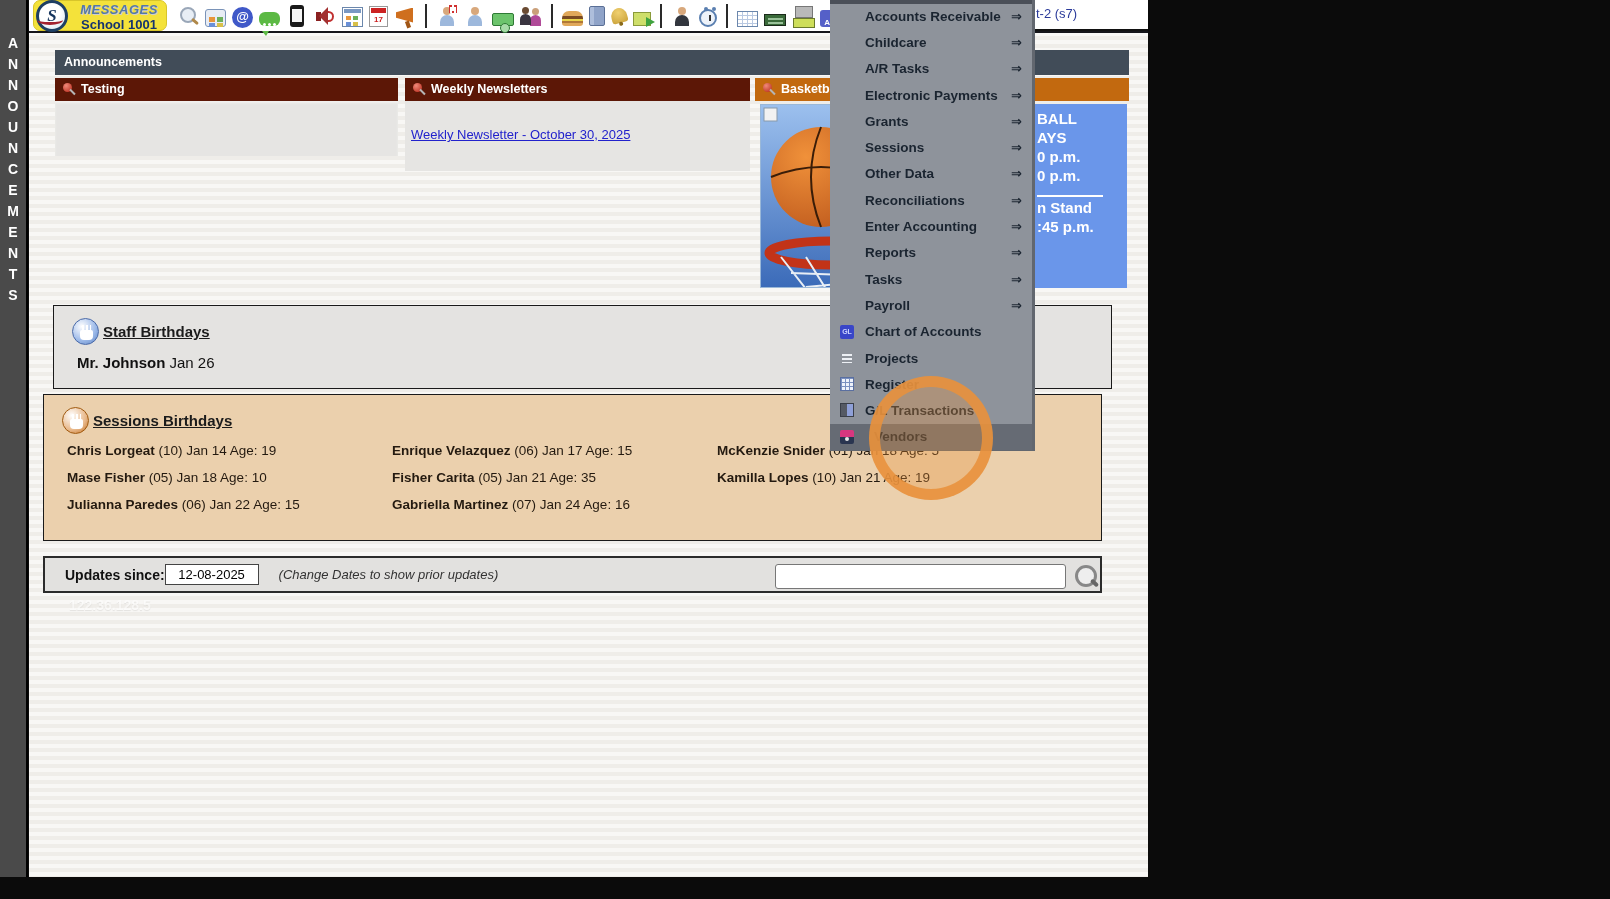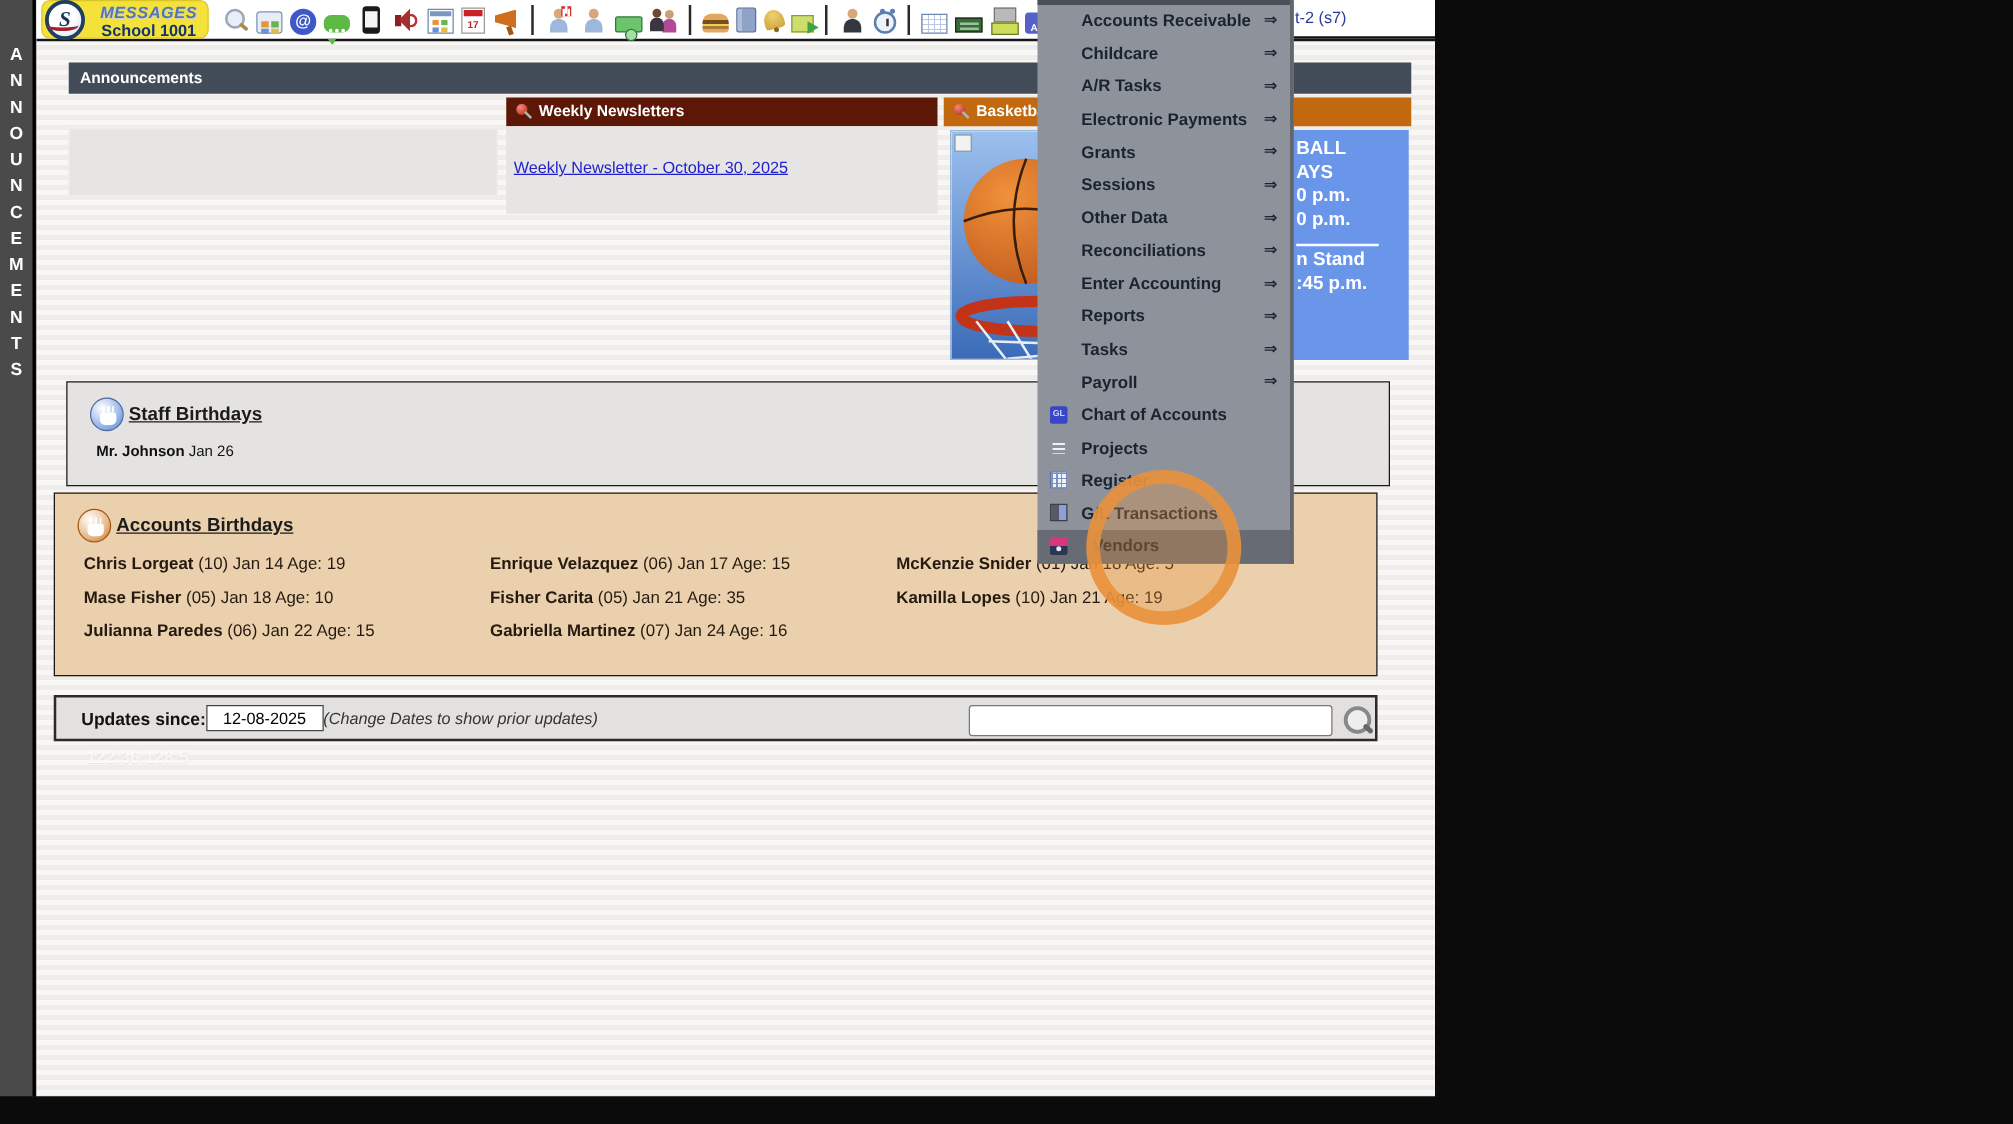--- a/index.html
+++ b/index.html
@@ -138,30 +138,30 @@
   
   .staff-panel{position:absolute;left:24px;top:305px;width:1059px;height:84px;background:#e4e3e1;border:1px solid #1a1a1a;}
   .student-panel{position:absolute;left:14px;top:394px;width:1059px;height:147px;background:#ebd0ad;border:1px solid #1a1a1a;}
   .cake{position:absolute;left:18px;top:12px;width:27px;height:27px;border-radius:50%;}
   .cake::before{content:"";position:absolute;left:7px;top:11px;width:13px;height:10px;background:#fff;border-radius:2px 2px 4px 4px;}
   .cake::after{content:"";position:absolute;left:9px;top:6px;width:9px;height:5px;
     background:repeating-linear-gradient(90deg,#fff 0 2px,transparent 2px 4px);}
   .cake-staff{background:radial-gradient(circle at 35% 30%,#ffffff,#9ab8e8 60%,#5a80c0);border:1px solid #4a6aa8;}
   .cake-student{background:radial-gradient(circle at 35% 30%,#ffffff,#e8b88a 60%,#c06a18);border:1px solid #a05a10;}
   .bday-title{position:absolute;left:49px;top:17px;font-weight:bold;font-size:15px;color:#1b1b1b;text-decoration:underline;cursor:pointer;}
-  .staff-entry{position:absolute;left:23px;top:48px;font-size:12px;color:#111;}
+  .staff-entry{position:absolute;left:23px;top:48px;font-size:15px;color:#111;}
   .bday-grid{position:absolute;left:23px;top:48px;right:10px;display:grid;grid-template-columns:325px 325px auto;row-gap:12px;}
   .bday-entry{font-size:13.5px;color:#241a10;white-space:nowrap;}
   .bname{font-weight:bold;}
 
   
   .updates-panel{position:absolute;left:14px;top:556px;width:1059px;height:37px;background:#e2e1df;border:2px solid #2b2b2b;display:flex;align-items:center;}
   .upd-label{font-weight:bold;font-size:14px;color:#111;margin-left:20px;}
   .upd-date{width:94px;height:21px;border:1px solid #444;background:#fff;text-align:center;font-size:13px;font-family:inherit;}
-  .upd-note{font-style:italic;font-size:13px;color:#333;margin-left:0;}
+  .upd-note{font-style:italic;font-size:13px;color:#333;margin-left:20px;}
   .upd-search{position:absolute;left:730px;top:6px;width:291px;height:25px;border:1px solid #777;border-radius:3px;background:#fff;font-size:13px;padding:0 6px;font-family:inherit;}
   .big-mag{position:absolute;left:1028px;top:5px;width:26px;height:26px;cursor:pointer;}
   .big-mag::before{content:"";position:absolute;left:2px;top:2px;width:16px;height:16px;border:3px solid #888;border-radius:50%;background:#eee;}
   .big-mag::after{content:"";position:absolute;left:17px;top:18px;width:9px;height:4px;background:#666;transform:rotate(42deg);border-radius:2px;}
 
   .watermark{position:absolute;left:28px;top:597px;font-size:14px;font-weight:bold;color:#ffffff;opacity:0.5;text-shadow:0 1px 1px #cfcdca;margin-left:12px;}
 </style>
 </head>
 <body>
 
@@ -221,20 +221,24 @@
           </span>
         <span class="tdiv"></span>
         <span class="ti ic-pdf"></span>
         <span class="ti ic-register"></span>
       </div>
       <div class="session-box">t-2 (s7)</div>
     </div>
 
     <div class="ann-header">Announcements</div>
 
+    <div class="panel-head ph-testing">
+      <span class="pin"></span>
+      <span>Testing</span>
+    </div>
     <div class="panel-body pb-testing"></div>
 
     <div class="panel-head ph-weekly">
       <span class="pin"></span>
       <span>Weekly Newsletters</span>
     </div>
     <div class="panel-body pb-weekly">
       <a href="#">Weekly Newsletter - October 30, 2025</a>
     </div>
 
@@ -279,21 +283,21 @@
       <span class="cake cake-staff"></span>
       <span class="bday-title">Staff Birthdays</span>
       <div class="staff-entry">
         <span class="bname">Mr. Johnson</span>
         <span>Jan 26</span>
       </div>
     </div>
 
     <div class="student-panel">
       <span class="cake cake-student"></span>
-      <span class="bday-title">Accounts Birthdays</span>
+      <span class="bday-title">Sessions Birthdays</span>
       <div class="bday-grid">
         <div class="bday-entry"><span class="bname">Chris Lorgeat</span> <span>(10) Jan 14 Age: 19</span></div>
         <div class="bday-entry"><span class="bname">Enrique Velazquez</span> <span>(06) Jan 17 Age: 15</span></div>
         <div class="bday-entry"><span class="bname">McKenzie Snider</span> <span>(01) Jan 18 Age: 5</span></div>
         <div class="bday-entry"><span class="bname">Mase Fisher</span> <span>(05) Jan 18 Age: 10</span></div>
         <div class="bday-entry"><span class="bname">Fisher Carita</span> <span>(05) Jan 21 Age: 35</span></div>
         <div class="bday-entry"><span class="bname">Kamilla Lopes</span> <span>(10) Jan 21 Age: 19</span></div>
         <div class="bday-entry"><span class="bname">Julianna Paredes</span> <span>(06) Jan 22 Age: 15</span></div>
         <div class="bday-entry"><span class="bname">Gabriella Martinez</span> <span>(07) Jan 24 Age: 16</span></div>
       </div>

